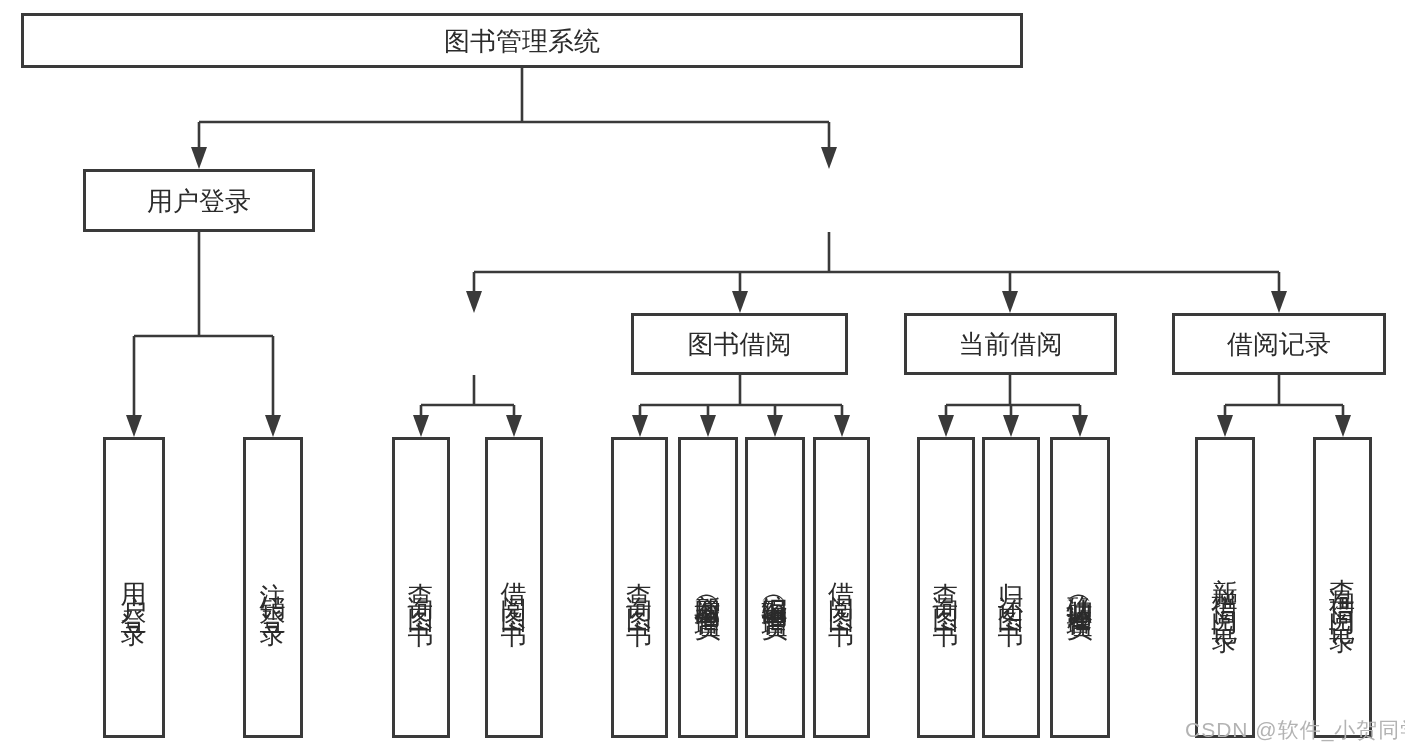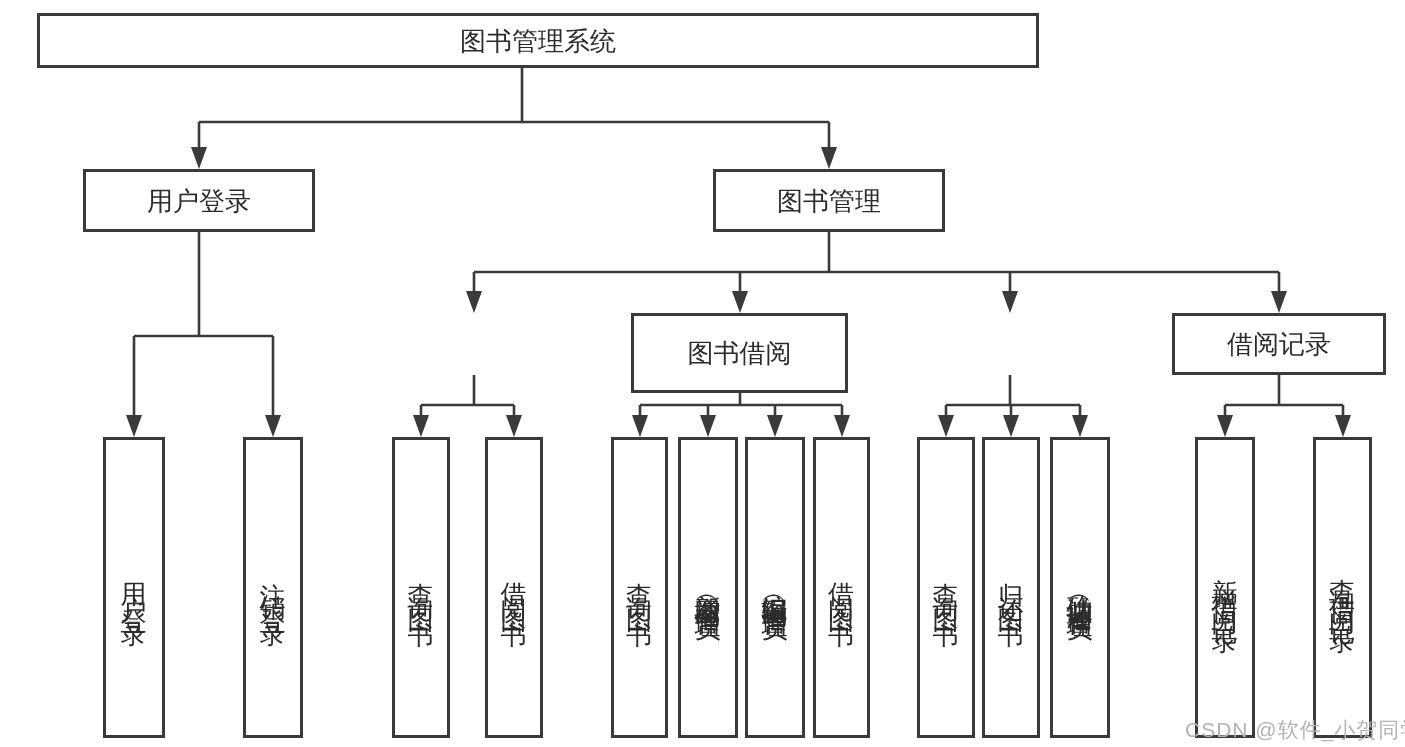--- a/index.html
+++ b/index.html
@@ -19,25 +19,25 @@
     font-size:26px; line-height:1; white-space:nowrap;
   }
   .node.vert {
     writing-mode:vertical-rl; top:437px; height:301px;
     white-space:normal;
   }
   .v4 { letter-spacing:13px; }
   .v6 { letter-spacing:10px; }
   .v9 { letter-spacing:3px; }
 
-  #n-root          { left:21px;  top:13px;  width:1002px; height:55px;margin-left:16px; }
+  #n-root          { left:21px;  top:13px;  width:1002px; height:55px; }
   #n-user-login    { left:83px;  top:169px; width:232px;  height:63px; }
   #n-book-mgmt     { left:713px; top:169px; width:232px;  height:63px; }
   #n-new-book      { left:362px; top:313px; width:225px;  height:62px; }
-  #n-book-borrow   { left:631px; top:313px; width:217px;  height:80px; }
+  #n-book-borrow   { left:631px; top:313px; width:217px;  height:62px; }
   #n-current-borrow{ left:904px; top:313px; width:213px;  height:62px; }
   #n-borrow-records{ left:1172px;top:313px; width:214px;  height:62px; }
 
   #l-user-login  { left:103px;  width:62px; }
   #l-logout      { left:243px;  width:60px; }
   #l-nb-query    { left:392px;  width:58px; }
   #l-nb-borrow   { left:485px;  width:58px; }
   #l-bb-query    { left:611px;  width:57px; }
   #l-bb-add      { left:678px;  width:60px; }
   #l-bb-edit     { left:745px;  width:60px; }
@@ -98,23 +98,23 @@
     <g>
       <path d="M1279,375 V405 M1225,405 H1343 M1225,405 V418 M1343,405 V418"></path>
       <polygon points="1217,415 1233,415 1225,437"></polygon>
       <polygon points="1335,415 1351,415 1343,437"></polygon>
     </g>
   </svg>
 
   <div class="node" id="n-root">图书管理系统</div>
 
   <div class="node" id="n-user-login">用户登录</div>
-  <div class="node" id="n-book-mgmt">图书管理</div>
 
   <div class="node" id="n-book-borrow">图书借阅</div>
+  <div class="node" id="n-current-borrow">当前借阅</div>
   <div class="node" id="n-borrow-records">借阅记录</div>
 
   <div class="node vert v4" id="l-user-login">用户登录</div>
   <div class="node vert v4" id="l-logout">注销登录</div>
 
   <div class="node vert v4" id="l-nb-query">查询图书</div>
   <div class="node vert v4" id="l-nb-borrow">借阅图书</div>
 
   <div class="node vert v4" id="l-bb-query">查询图书</div>
   <div class="node vert v9" id="l-bb-add">新增图书（管理员）</div>

